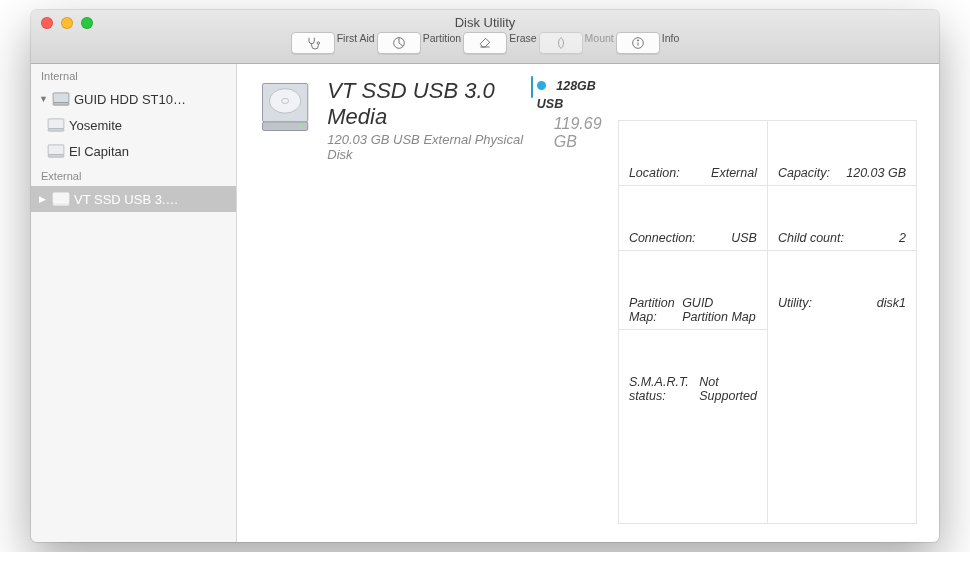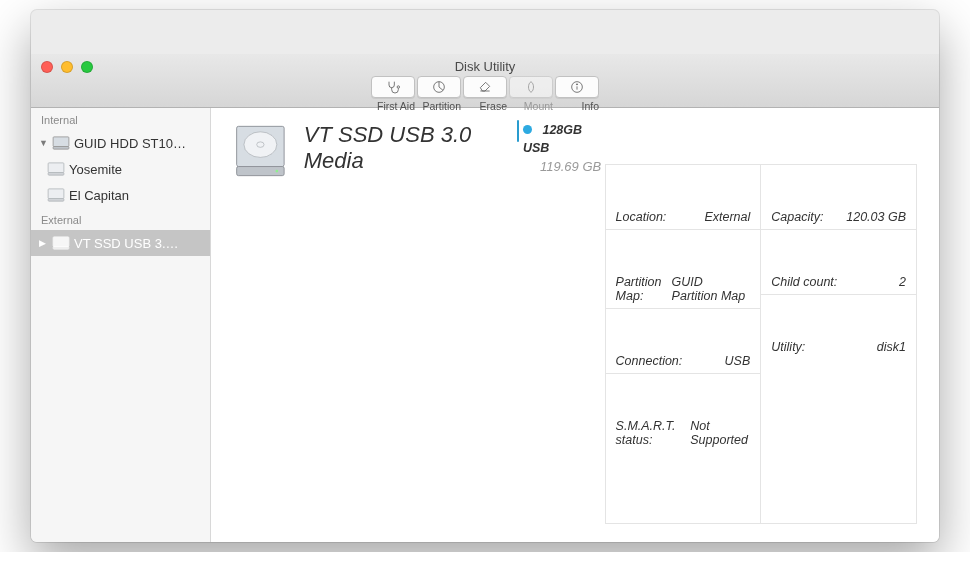--- a/index.html
+++ b/index.html
@@ -18,21 +18,20 @@
   overflow: hidden;
   display: flex;
   flex-direction: column;
 }
 .titlebar {
   height: 54px;
   background: linear-gradient(#e8e8e8, #d6d6d6);
   border-bottom: 1px solid #b2b2b2;
   position: relative;
   text-align: center;
-  margin-top: 44px;
 }
 .traffic-lights {
   position: absolute;
   left: 10px;
   top: 7px;
   display: flex;
   gap: 8px;
 }
 .traffic-light {
   width: 12px;
@@ -48,22 +47,21 @@
   color: #4a4a4a;
   padding-top: 5px;
 }
 .toolbar {
   display: inline-flex;
   gap: 2px;
   margin-top: 2px;
 }
 .tool-btn {
   display: flex;
-  flex-direction: column;
-  align-items: flex-end;
+  align-items: flex-start;
   gap: 2px;
 }
 .tool-btn .btnbox {
   width: 44px;
   height: 22px;
   background: #fcfcfc;
   border: 1px solid #c1c1c1;
   border-radius: 4px;
   box-shadow: 0 1px 0 rgba(0,0,0,0.07);
   display: flex;
@@ -76,21 +74,21 @@
   color: #525252;
 }
 .tool-btn.disabled .lbl { color: #999; }
 .tool-icon { width: 16px; height: 16px; stroke: #595959; fill: none; stroke-width: 1.2; }
 .body {
   flex: 1;
   display: flex;
   min-height: 0;
 }
 .sidebar {
-  width: 180px;
+  width: 206px;
   background: #f6f6f6;
   border-right: 1px solid #d8d8d8;
   display: flex;
   flex-direction: column;
   font-size: 13px;
 }
 .sb-section {
   padding: 6px 10px 4px 10px;
   font-size: 11px;
   color: #8a8a8a;
@@ -176,21 +174,21 @@
   background: #2daae1;
   margin-right: 6px;
   vertical-align: 0px;
 }
 .legend .name {
   font-size: 12.5px;
   font-weight: 600;
   color: #333;
 }
 .legend .size {
-  font-size: 13px;
+  font-size: 16px;
   color: #9a9a9a;
   margin-top: 3px;
   margin-left: 17px;
 }
 .info-table {
   margin-top: 44px;
   display: flex;
   border: 1px solid #e4e4e4;
   font-size: 12.5px;
 }
@@ -337,46 +335,47 @@
       <div class="disk-header">
         <svg class="disk-img drive-svg" viewBox="0 0 60 62">
           <path class="body" d="M6 4 h48 a2 2 0 0 1 2 2 v40 l-6 10 H10 l-6-10 V6 a2 2 0 0 1 2-2 z"></path>
           <ellipse class="platter" cx="30" cy="24" rx="18" ry="14"></ellipse>
           <ellipse class="platter" cx="30" cy="24" rx="4" ry="3"></ellipse>
           <rect class="base" x="4" y="48" width="52" height="10" rx="2"></rect>
           <circle cx="48" cy="53" r="1.5" fill="#8fef8f" stroke="none"></circle>
         </svg>
         <div>
           <div class="disk-title">VT SSD USB 3.0 Media</div>
+          <div class="disk-sub">120.03 GB USB External Physical Disk</div>
         </div>
       </div>
 
       <div class="usage-bar"></div>
 
       <div class="legend">
         <div>
           <span class="dot"></span>
           <span class="name">128GB USB</span>
         </div>
         <div class="size">119.69 GB</div>
       </div>
 
       <div class="info-table">
         <div class="info-col">
           <div class="info-row">
               <span class="k">Location:</span>
               <span class="v">External</span>
             </div>
           <div class="info-row">
+              <span class="k">Connection:</span>
+              <span class="v">USB</span>
+            </div>
+          <div class="info-row">
               <span class="k">Partition Map:</span>
               <span class="v">GUID Partition Map</span>
-            </div>
-          <div class="info-row">
-              <span class="k">Connection:</span>
-              <span class="v">USB</span>
             </div>
           <div class="info-row">
               <span class="k">S.M.A.R.T. status:</span>
               <span class="v">Not Supported</span>
             </div>
         </div>
         <div class="info-col">
           <div class="info-row">
               <span class="k">Capacity:</span>
               <span class="v">120.03 GB</span>

